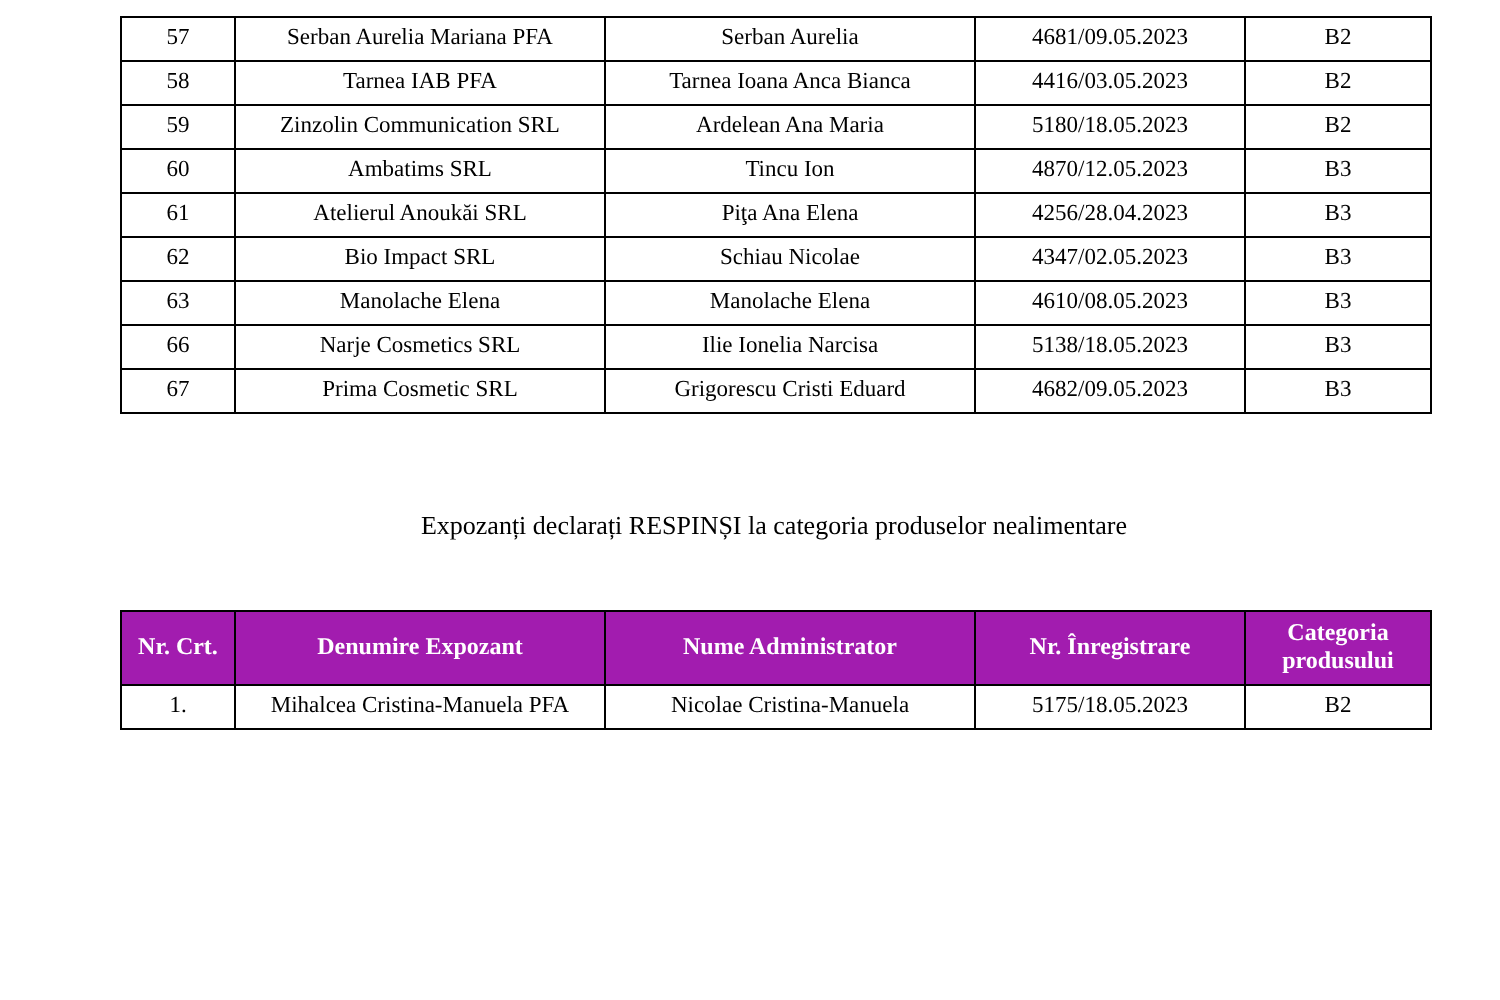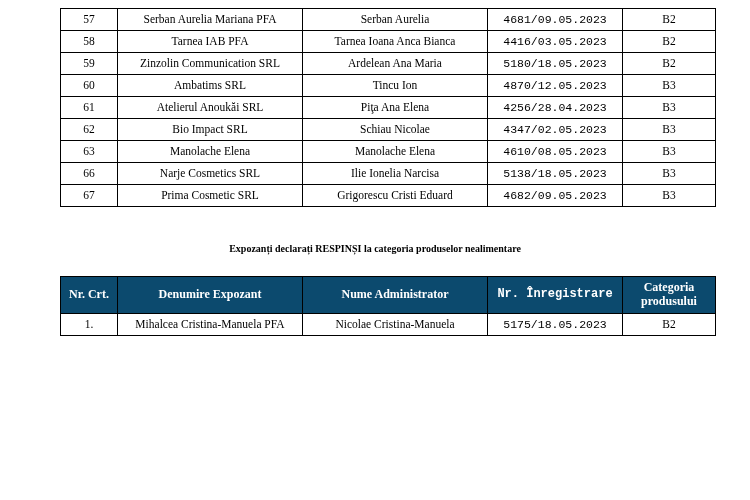--- a/index.html
+++ b/index.html
@@ -32,39 +32,39 @@
     font-size: 11.5px;
     line-height: 1.18;
     text-align: center;
     vertical-align: middle;
     font-family: "Liberation Serif", serif;
     font-weight: normal;
   }
   .c0 { width: 52px; margin-left: 40px; }
   .c1 { width: 180px; }
   .c2 { width: 180px; margin-top: 16px; }
-  .c3 { width: 130px; font-family: Liberation Mono, monospace; }
+  .c3 { width: 130px; }
   .c4 { width: 88px; }
 
   td.row-h { height: 19px; }
 
   .heading {
     text-align: center;
-    font-weight: bold;
-    font-size: 10px;
+    font-weight: normal;
+    font-size: 13px;
     font-family: "Liberation Serif", serif;
-    margin: 0;
+    margin: 12px;
     padding: 0;
     width: 630px;
   }
   .gap-1 { height: 36px; }
   .gap-2 { height: 22px; }
 
   .hdr td {
-    background: #0c4a6e;
+    background: #a21caf;
     color: #ffffff;
     font-weight: bold;
     font-size: 12px;
     height: 34px;
     line-height: 1.15;
   }
 </style>
 </head>
 <body>
 

